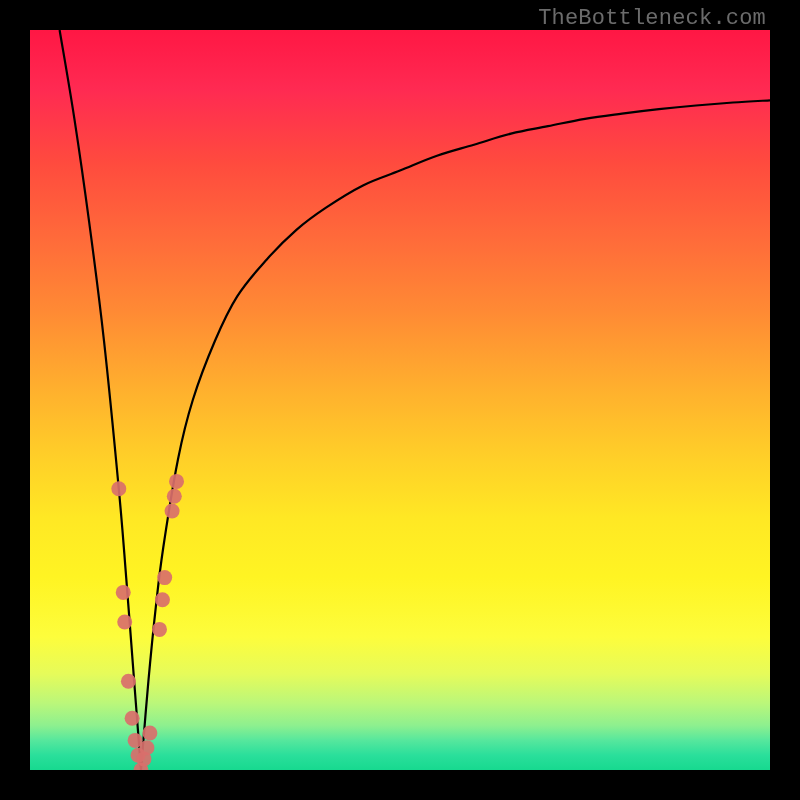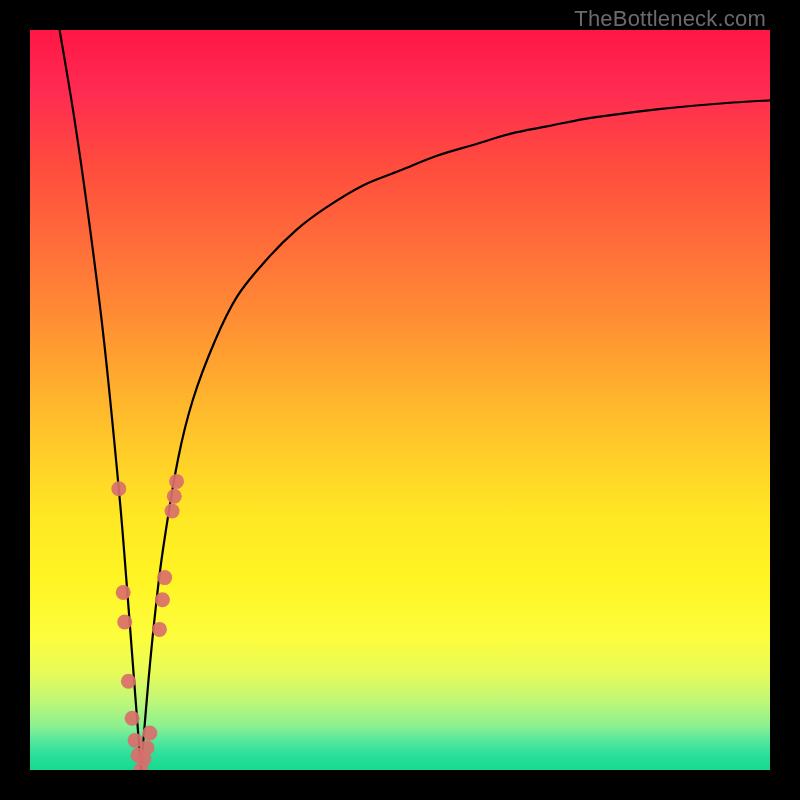--- a/index.html
+++ b/index.html
@@ -57,20 +57,21 @@
     inset: 0;
   }
   .watermark {
     position: absolute;
     top: 6px;
     right: 34px;
     color: #6b6b6b;
     font-size: 22px;
     letter-spacing: 0.2px;
     font-weight: 400;
+    font-family: Liberation Mono, monospace;
   }
 </style>
 </head>
 <body>
 
 <div class="frame">
   <div class="watermark">TheBottleneck.com</div>
   <div class="plot">
     <div class="gradient"></div>
     <svg class="curve" viewBox="0 0 740 740" preserveAspectRatio="none">

